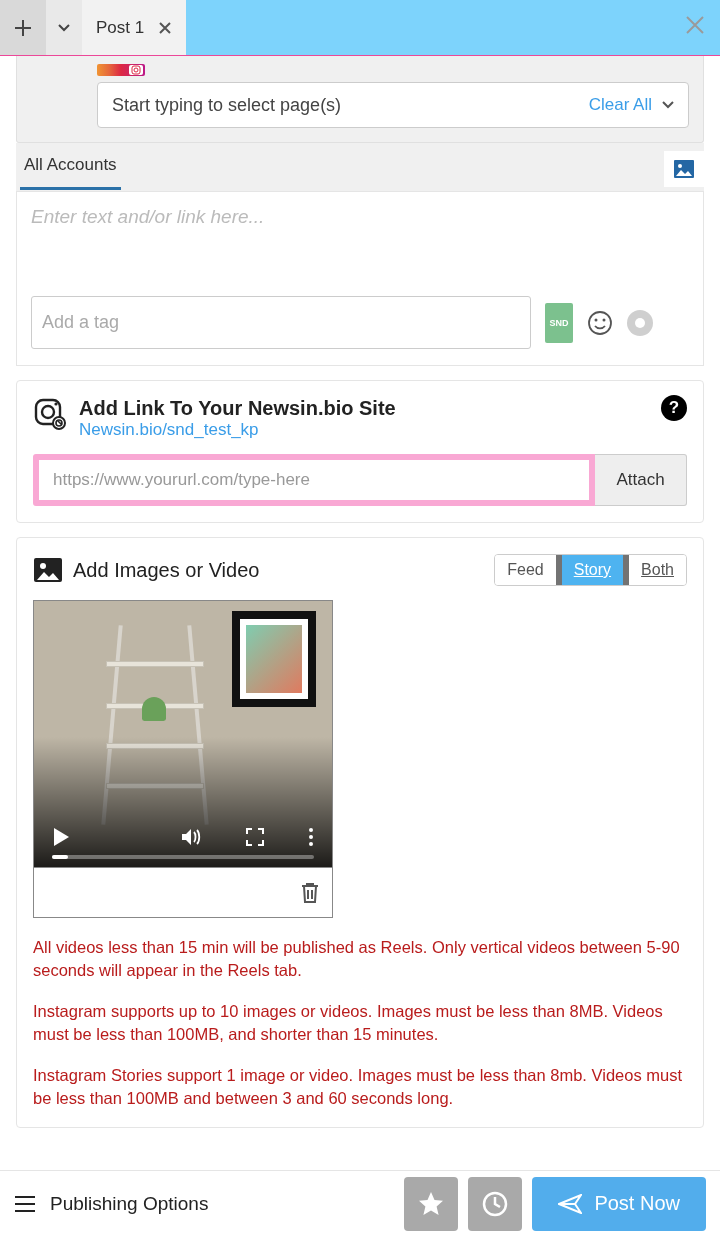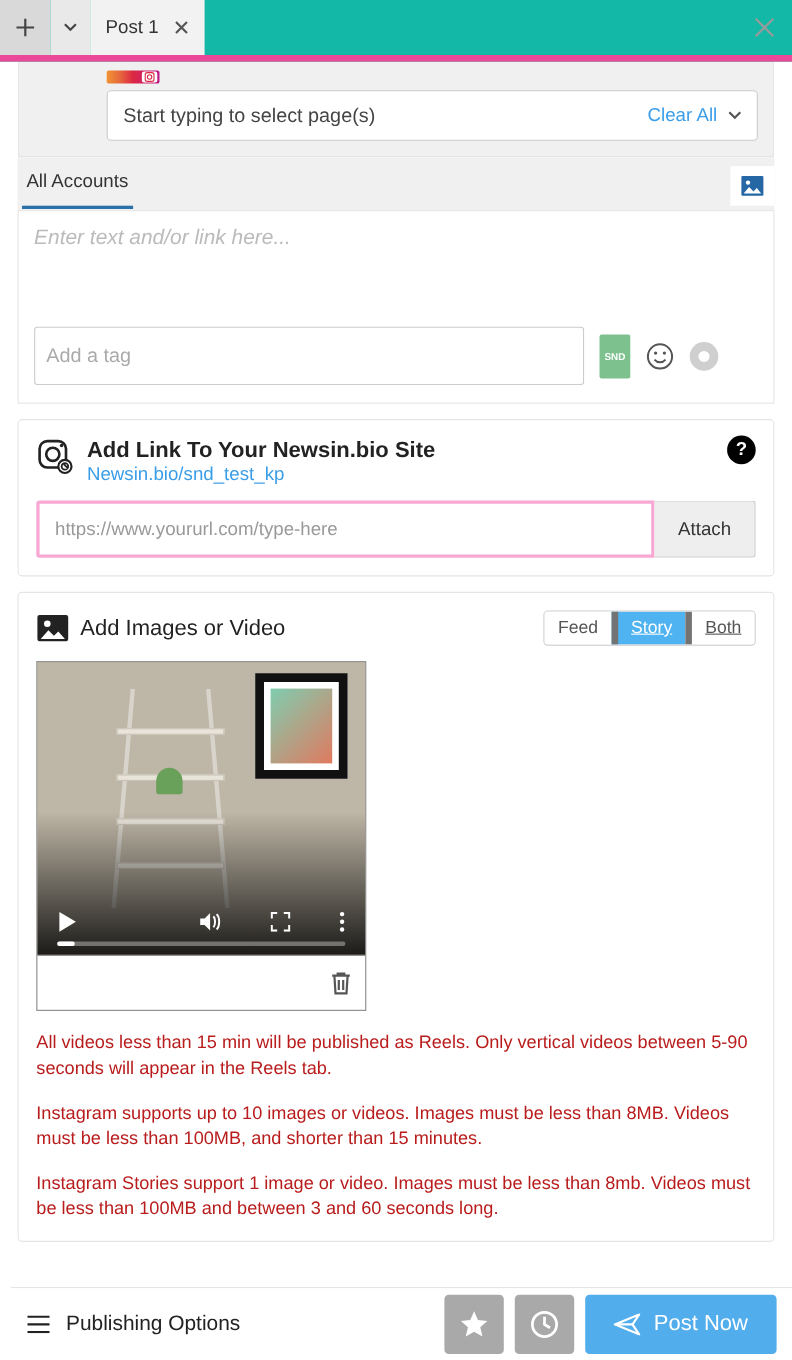--- a/index.html
+++ b/index.html
@@ -1,18 +1,18 @@
 <!DOCTYPE html>
 <html><head>
 <meta charset="utf-8">
 <style>
 * { box-sizing: border-box; margin: 0; padding: 0; font-family: -apple-system, BlinkMacSystemFont, "Segoe UI", Helvetica, Arial, sans-serif; }
 html, body { width: 720px; height: 1236px; background: #fff; overflow: hidden; }
 
-.topbar { height: 56px; background: #14b8a6; border-bottom: 6px solid #ec4899; display: flex; align-items: stretch; position: relative; }
+.topbar { height: 56px; background: #7dd3fc; border-bottom: 1px solid #ec4899; display: flex; align-items: stretch; position: relative; }
 .topbar .add-btn { width: 46px; background: #d9d9d9; display: flex; align-items: center; justify-content: center; cursor: pointer; }
 .topbar .add-dd { width: 36px; background: #e9e9e9; display: flex; align-items: center; justify-content: center; cursor: pointer; }
 .topbar .tab { background: #f2f2f2; display: flex; align-items: center; padding: 0 14px; gap: 14px; cursor: pointer; }
 .topbar .tab span { font-size: 17px; color: #333; }
 .topbar .close-main { position: absolute; right: 14px; top: 14px; cursor: pointer; color: #9a9a9a; }
 
 .graybox { background: #f0f0f0; border: 1px solid #e0e0e0; margin: 0 16px; border-radius: 0 0 3px 3px; border-top: none; padding: 8px 14px 14px 14px; }
 .ig-badge { width: 48px; height: 12px; margin-left: 66px; margin-bottom: 6px; background: linear-gradient(90deg,#f09433,#e6683c,#dc2743,#cc2366,#bc1888); border-radius: 2px; display:flex; align-items:center; justify-content:flex-end; padding-right:2px;}
 .ig-badge .ig-sq { width:14px; height:10px; background:#fff; border-radius:2px; display:flex;align-items:center;justify-content:center;}
 .page-selector { background: #fff; border: 1px solid #ccc; border-radius: 4px; height: 46px; display: flex; align-items: center; padding: 0 14px; margin-left: 66px; }
@@ -33,21 +33,21 @@
 .rec-dot { width: 26px; height: 26px; border-radius: 50%; background: #cfcfcf; display: flex; align-items: center; justify-content: center; }
 .rec-dot .inner { width: 10px; height: 10px; border-radius: 50%; background: #fff; }
 
 .card { border: 1px solid #e5e5e5; margin: 14px 16px 0 16px; background: #fff; border-radius: 4px; padding: 16px; }
 .link-head { display: flex; align-items: flex-start; gap: 12px; position: relative; }
 .link-head .ig-ico { width: 34px; height: 34px; flex: none; }
 .link-head h3 { font-size: 20px; font-weight: 700; color: #222; }
 .link-head a { font-size: 17px; color: #3a9de8; text-decoration: none; }
 .help-ico { position: absolute; right: 0; top: -2px; width: 26px; height: 26px; border-radius: 50%; background: #000; color: #fff; display: flex; align-items: center; justify-content: center; font-weight: bold; font-size: 17px; cursor: pointer; }
 .link-input-row { display: flex; margin-top: 14px; }
-.link-input { flex: 1; height: 52px; border: 3px solid #f9a8d4; border-radius: 3px 0 0 3px; padding: 0 14px; font-size: 17px; }
+.link-input { flex: 1; height: 52px; border: 6px solid #f9a8d4; border-radius: 3px 0 0 3px; padding: 0 14px; font-size: 17px; }
 .link-input::placeholder { color: #999; }
 .attach-btn { width: 92px; height: 52px; border: 1px solid #ccc; border-left: none; background: #eee; font-size: 17px; color: #333; cursor: pointer; border-radius: 0 3px 3px 0; }
 
 .media-head { display: flex; align-items: center; justify-content: space-between; margin-bottom: 14px; }
 .media-head .left { display: flex; align-items: center; gap: 10px; }
 .media-head h3 { font-size: 20px; font-weight: 400; color: #222; }
 .seg { display: flex; border: 1px solid #ccc; border-radius: 4px; overflow: hidden; }
 .seg button { border: none; background: #fff; padding: 6px 12px; font-size: 16px; color: #555; cursor: pointer; }
 .seg button.active { background: #4eb3f0; color: #fff; }
 .seg button + button { border-left: 6px solid #737373; text-decoration: underline; }
@@ -65,21 +65,21 @@
 .video-preview .plant{position:absolute;left:108px;top:96px;width:24px;height:24px;background:#6aa15a;border-radius:50% 50% 10% 10%;}
 .video-preview .grad{position:absolute;left:0;right:0;bottom:0;height:130px;background:linear-gradient(transparent,rgba(0,0,0,0.85));}
 .video-ctrl { position: absolute; bottom: 20px; left: 0; right: 0; display: flex; align-items: center; padding: 0 18px; color:#fff; gap: 44px; }
 .video-ctrl .sp { flex: 1; }
 .video-prog { position: absolute; bottom: 8px; left: 18px; right: 18px; height: 4px; background: rgba(255,255,255,0.35); border-radius: 2px; }
 .video-prog .fill { width: 6%; height: 100%; background: #fff; border-radius: 2px; }
 .video-footer { height: 50px; display: flex; align-items: center; justify-content: flex-end; padding: 0 12px; border-top: 1px solid #888; }
 
 .notes p { font-size: 16.5px; color: #b91c1c; line-height: 1.4; margin-top: 18px; }
 
-.bottombar { position: absolute; left: 10px; right: 0; bottom: 0; height: 66px; border-top: 1px solid #e5e5e5; background: #fff; display: flex; align-items: center; padding: 0 14px; gap: 10px; }
+.bottombar { position: absolute; left: 0; right: 0; bottom: 0; height: 66px; border-top: 1px solid #e5e5e5; background: #fff; display: flex; align-items: center; padding: 0 14px; gap: 10px; }
 .bottombar .po { display: flex; align-items: center; gap: 14px; font-size: 19px; color: #222; flex: 1; }
 .sq-btn { width: 54px; height: 54px; border-radius: 4px; background: #a9a9a9; display: flex; align-items: center; justify-content: center; cursor: pointer; }
 .post-now { height: 54px; padding: 0 26px; border-radius: 4px; background: #52adec; color: #fff; font-size: 20px; display: flex; align-items: center; gap: 12px; cursor: pointer; border:none; }
 
 svg { display: block; }
 </style>
 </head>
 <body>
 
 <div class="topbar">

